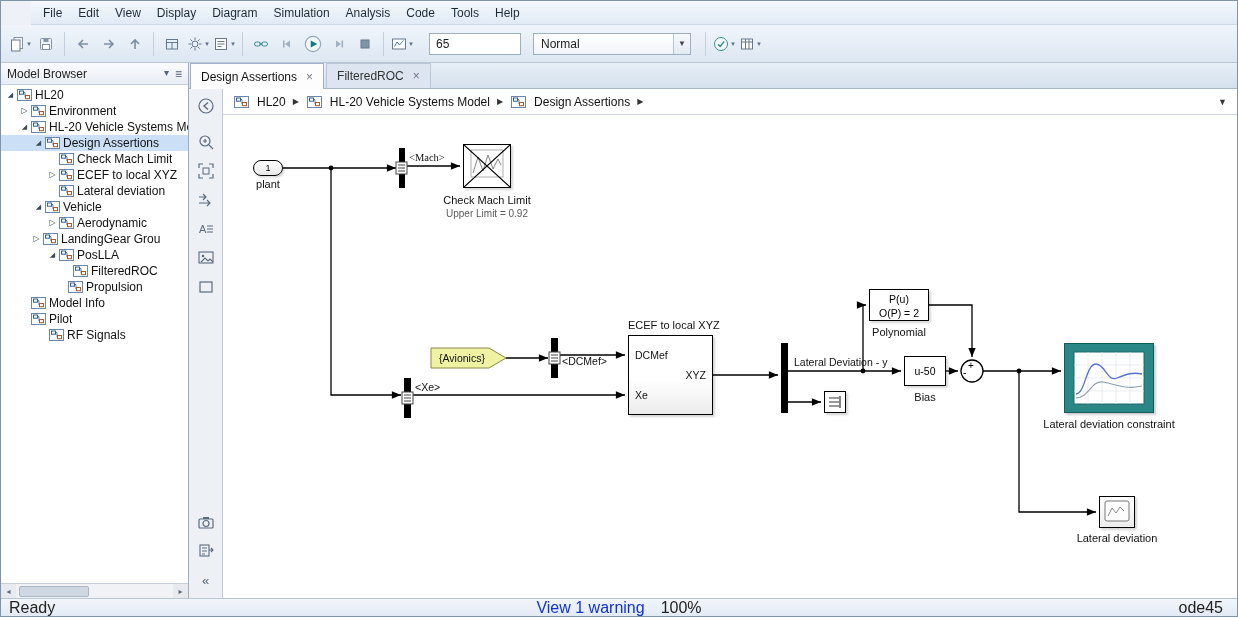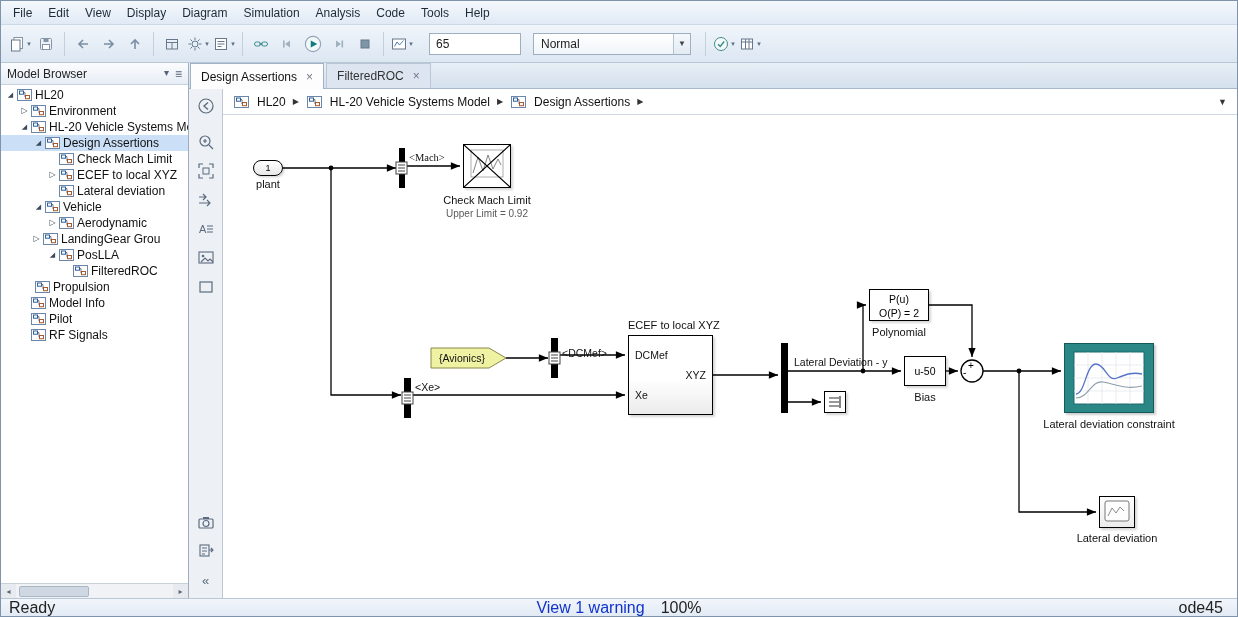--- a/index.html
+++ b/index.html
@@ -1,19 +1,19 @@
 <!DOCTYPE html>
 <html><head>
 <meta charset="utf-8">
 <style>
   *{margin:0;padding:0;box-sizing:border-box;font-family:"Liberation Sans",sans-serif;}
   body{background:#c9d2dd;}
   .window{width:1238px;height:617px;background:#eef2f8;border:1px solid #7f93ab;position:relative;overflow:hidden;display:flex;flex-direction:column;}
   
-  .menubar{height:24px;background:linear-gradient(#f4f8fc,#e0eaf5);border-bottom:1px solid #cdd9e7;display:flex;align-items:center;padding-left:4px;font-size:12px;color:#1d2a38;flex:none;}
+  .menubar{height:24px;background:linear-gradient(#f4f8fc,#e0eaf5);border-bottom:1px solid #cdd9e7;display:flex;align-items:center;padding-left:4px;font-size:12px;color:#1d2a38;flex:none;margin-left:30px;}
   .menubar span{padding:3px 8px;cursor:default;}
   
   .toolbar{height:38px;background:linear-gradient(#f0f5fb,#dde7f2);border-bottom:1px solid #b9c6d6;display:flex;align-items:center;padding:0 6px;flex:none;}
   .tbtn{height:26px;min-width:26px;display:flex;align-items:center;justify-content:center;border-radius:3px;padding:0 2px;}
   .tbtn svg{display:block;}
   .caret{font-size:7px;color:#5c6f84;margin-left:2px;}
   .caret::before{content:"▾";}
   .tsep{width:1px;height:24px;background:#c3cfdd;margin:0 5px;flex:none;}
   .tinput{width:92px;height:22px;border:1px solid #9fafc2;background:#fff;font-size:12px;padding:0 6px;color:#222;margin-left:14px;}
   .tselect{width:158px;height:22px;border:1px solid #9fafc2;background:linear-gradient(#ffffff,#f0f4f9);font-size:12px;color:#222;display:flex;align-items:center;padding-left:7px;position:relative;margin-left:12px;}
@@ -312,42 +312,42 @@
             </svg>
             <span class="tlabel">PosLLA</span>
           </div>
         <div class="trow" style="padding-left:60px">
             <span class="twisty"></span>
             <svg class="bicon" width="15" height="12">
               <use href="#mi"></use>
             </svg>
             <span class="tlabel">FilteredROC</span>
           </div>
-        <div class="trow" style="padding-left:22px">
+        <div class="trow" style="padding-left:55px">
             <span class="twisty"></span>
             <svg class="bicon" width="15" height="12">
               <use href="#mi"></use>
             </svg>
             <span class="tlabel">Propulsion</span>
           </div>
         <div class="trow" style="padding-left:18px">
             <span class="twisty"></span>
             <svg class="bicon" width="15" height="12">
               <use href="#mi"></use>
             </svg>
             <span class="tlabel">Model Info</span>
           </div>
         <div class="trow" style="padding-left:18px">
             <span class="twisty"></span>
             <svg class="bicon" width="15" height="12">
               <use href="#mi"></use>
             </svg>
             <span class="tlabel">Pilot</span>
           </div>
-        <div class="trow" style="padding-left:18px">
+        <div class="trow" style="padding-left:36px">
             <span class="twisty"></span>
             <svg class="bicon" width="15" height="12">
               <use href="#mi"></use>
             </svg>
             <span class="tlabel">RF Signals</span>
           </div>
       </div>
       <div class="hscroll">
         <span class="sarr l"></span>
         <div class="sthumb"></div>
@@ -520,21 +520,21 @@
                 <rect x="7" y="5" width="32" height="27" fill="none" stroke="#999" stroke-width="0.8"></rect>
                 <path d="M9,28 L14,12 L19,26 L24,10 L29,24 L34,14 L37,20" fill="none" stroke="#666" stroke-width="0.8"></path>
                 <path d="M0,0 L46,42 M46,0 L0,42" stroke="#000" stroke-width="1.2"></path>
               </svg>
             </div>
             <div class="dlbl c" style="left:186px;top:79px;width:156px;">Check Mach Limit</div>
             <div class="dlbl c sub" style="left:186px;top:93px;width:156px;">Upper Limit = 0.92</div>
 
             <div class="tag" style="left:208px;top:233px;width:62px;height:36px;line-height:20px;text-align:center;">{Avionics}</div>
 
-            <div class="tag" style="left:339px;top:232px;">&lt;DCMef&gt;</div>
+            <div class="tag" style="left:339px;top:240px;">&lt;DCMef&gt;</div>
             <div class="tag" style="left:192px;top:266px;">&lt;Xe&gt;</div>
 
             <div class="dlbl" style="left:405px;top:204px;">ECEF to local XYZ</div>
             <div class="blk" style="left:405px;top:220px;width:85px;height:80px;background:linear-gradient(180deg,#ffffff 55%,#ebebeb);">
               <span class="pport" style="left:6px;top:13px;">DCMef</span>
               <span class="pport" style="left:6px;top:53px;">Xe</span>
               <span class="pport" style="right:6px;top:33px;">XYZ</span>
             </div>
 
             <div class="tag" style="left:571px;top:241px;">Lateral Deviation - y</div>

